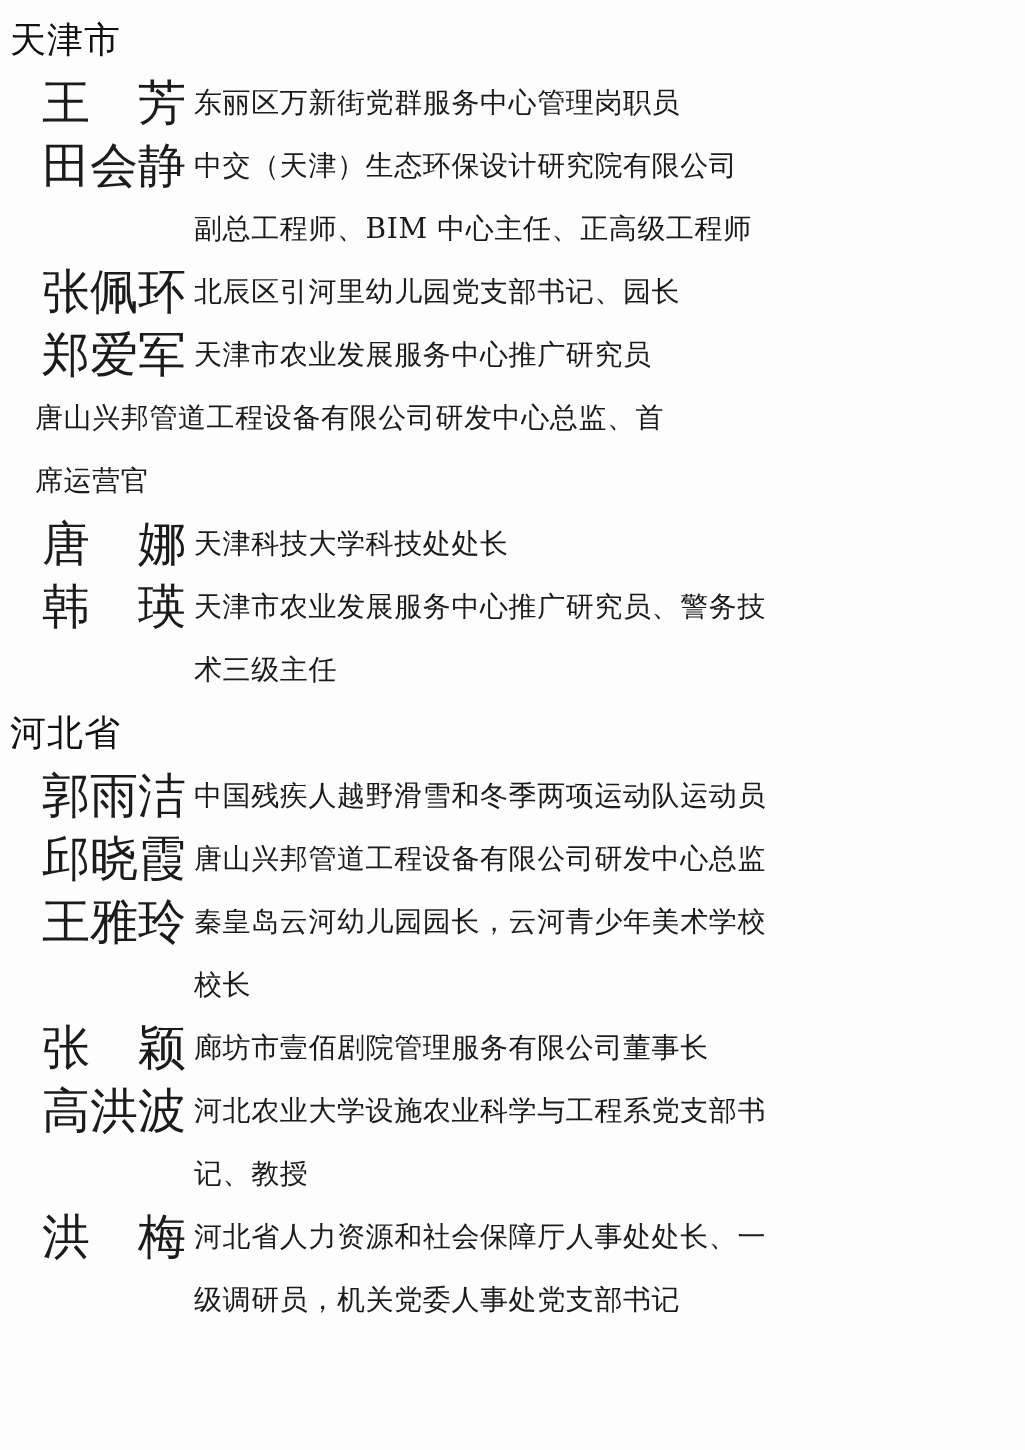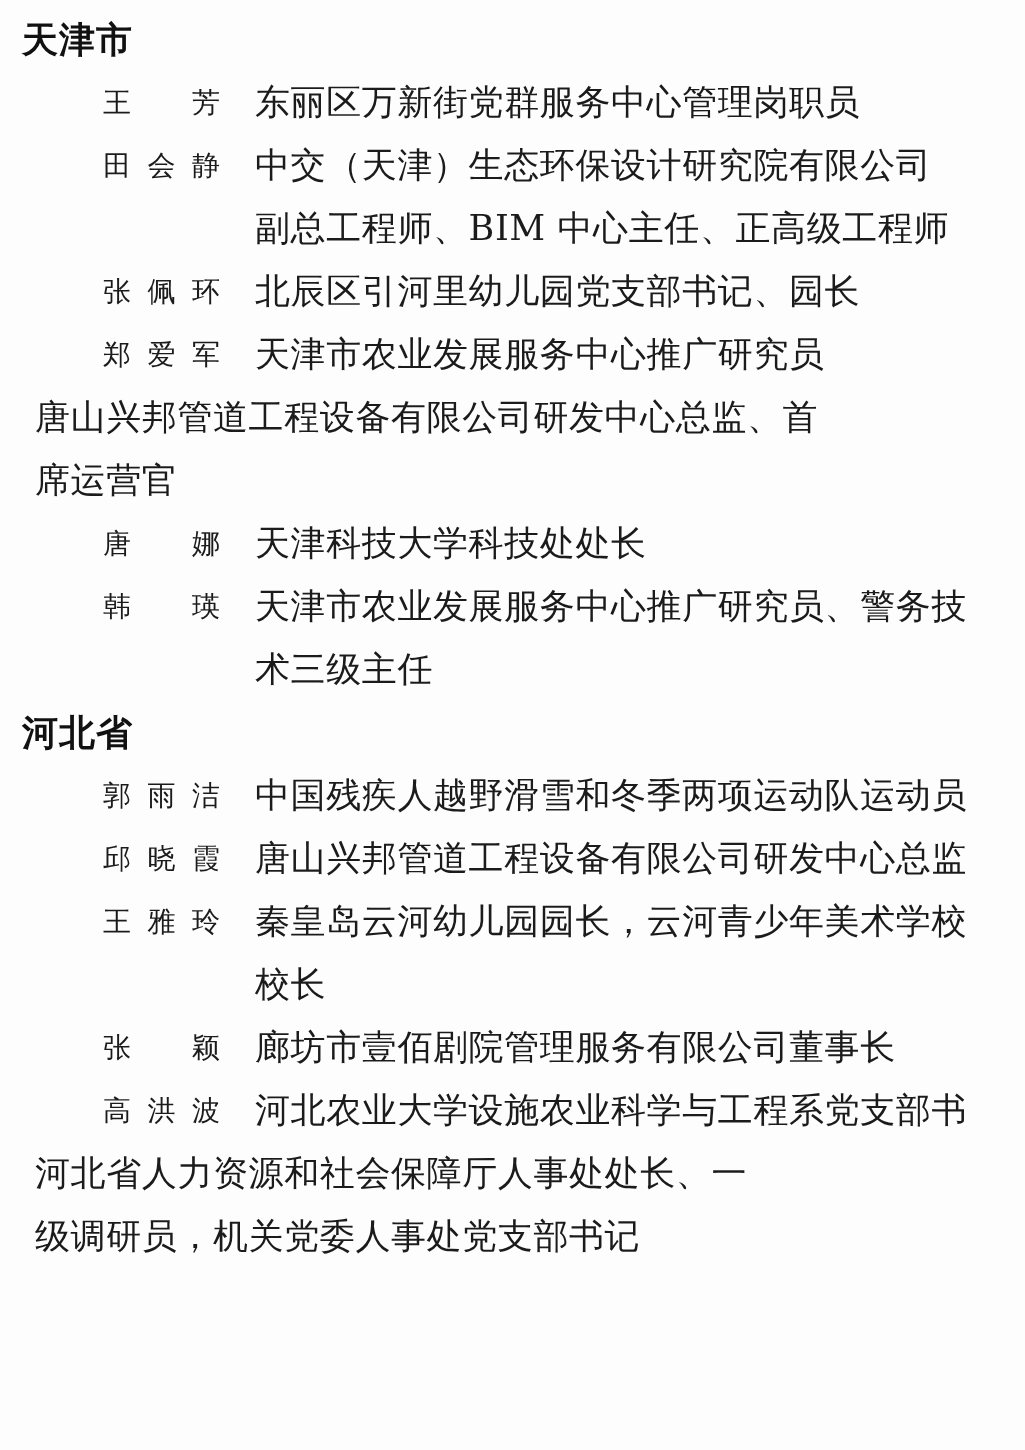--- a/index.html
+++ b/index.html
@@ -11,47 +11,47 @@
     font-family: "DejaVu Serif", "Liberation Serif", serif;
   }
   .page {
     position: relative;
     width: 1025px;
     height: 1450px;
     padding-top: 8px;
     color: #1b1b1b;
   }
   .section-header {
-    margin-left: 22px;
+    margin-left: 10px;
     font-family: "DejaVu Sans", "Liberation Sans", sans-serif;
-    font-weight: 700;
+    font-weight: 400;
     font-size: 36px;
     line-height: 63px;
     color: #111111;
     letter-spacing: 1px;
     white-space: nowrap;
   }
   .entry {
     display: flex;
     align-items: flex-start;
   }
   .person-name {
     flex: 0 0 117px;
     width: 117px;
-    margin-left: 103px;
-    font-size: 28px;
+    margin-left: 42px;
+    font-size: 48px;
     line-height: 63px;
     text-align: justify;
     text-align-last: justify;
     white-space: nowrap;
     color: #1b1b1b;
   }
   .person-title {
     margin-left: 35px;
-    font-size: 35px;
+    font-size: 28px;
     line-height: 63px;
     letter-spacing: 0.6px;
     color: #1b1b1b;
   }
   .title-line {
     white-space: nowrap;
   }
 </style>
 </head>
 <body>
@@ -142,26 +142,28 @@
       <div class="person-name">张　颖</div>
       <div class="person-title">
         <div class="title-line">廊坊市壹佰剧院管理服务有限公司董事长</div>
       </div>
     </div>
 
     <div class="entry">
       <div class="person-name">高洪波</div>
       <div class="person-title">
         <div class="title-line">河北农业大学设施农业科学与工程系党支部书</div>
+        <div class="title-line">记、教授</div>
       </div>
     </div>
 
 
 
     <div class="entry">
+      <div class="person-name">洪　梅</div>
       <div class="person-title">
         <div class="title-line">河北省人力资源和社会保障厅人事处处长、一</div>
         <div class="title-line">级调研员，机关党委人事处党支部书记</div>
       </div>
     </div>
   </div>
 
 </div>
 
 </body></html>

